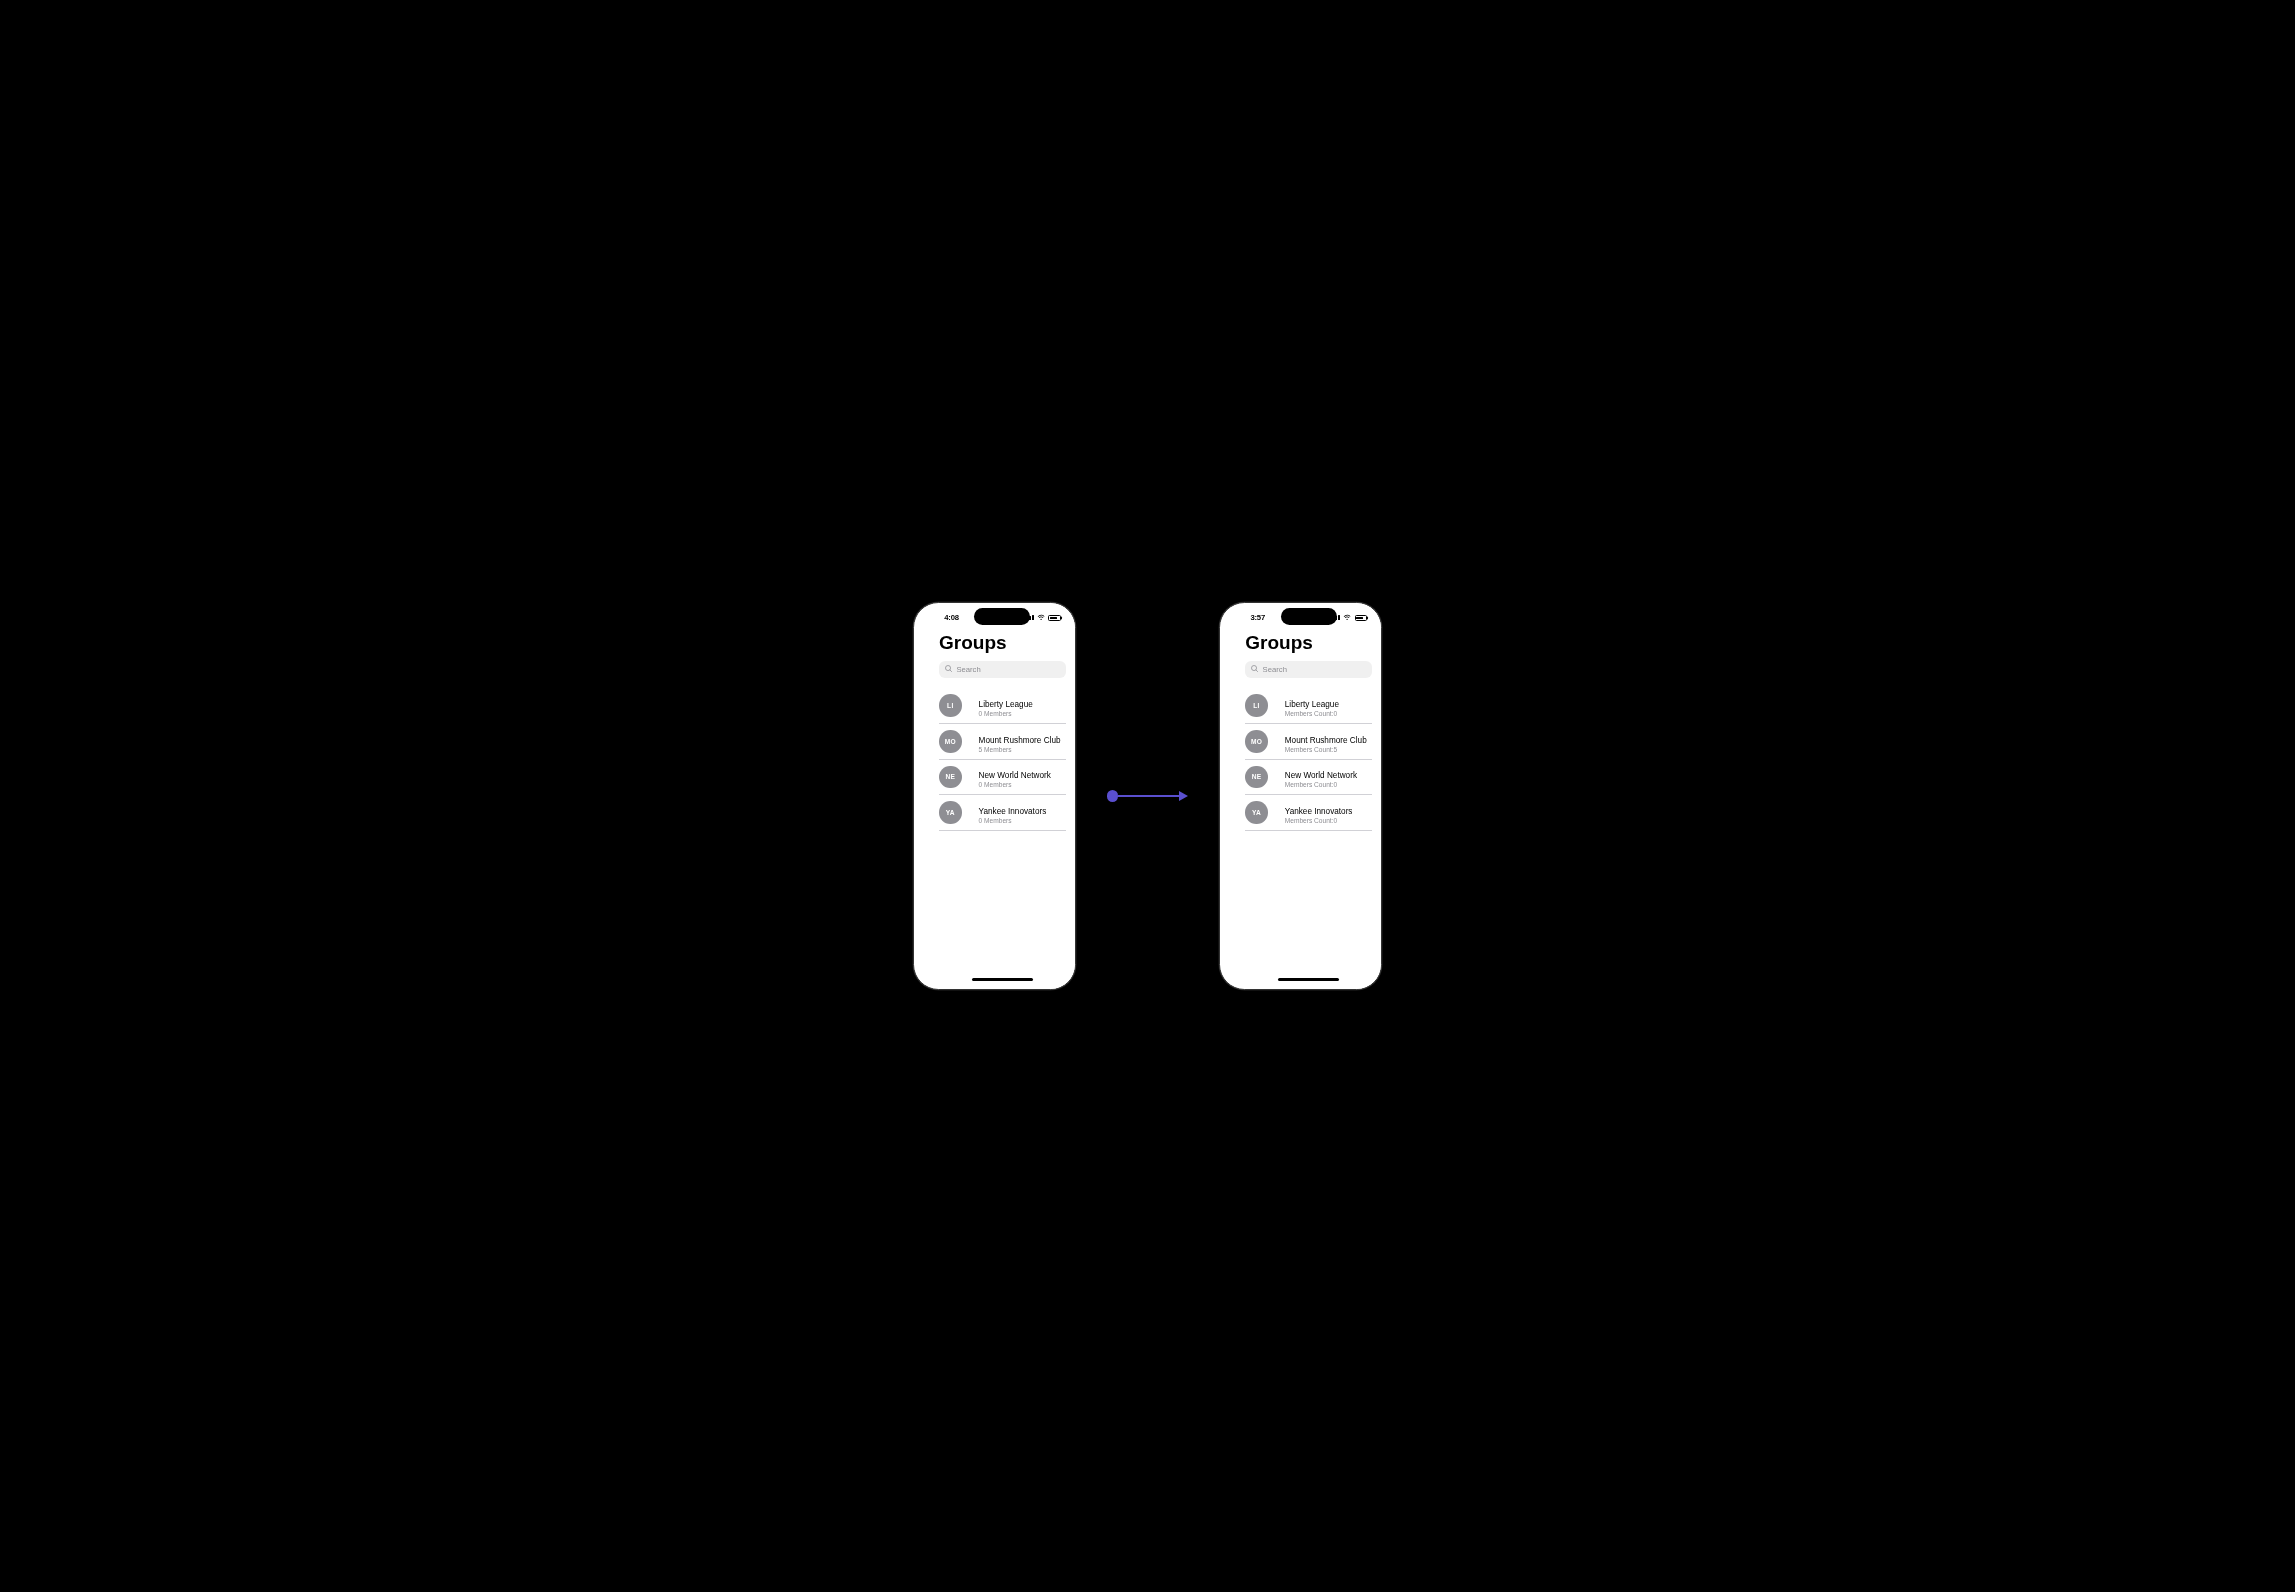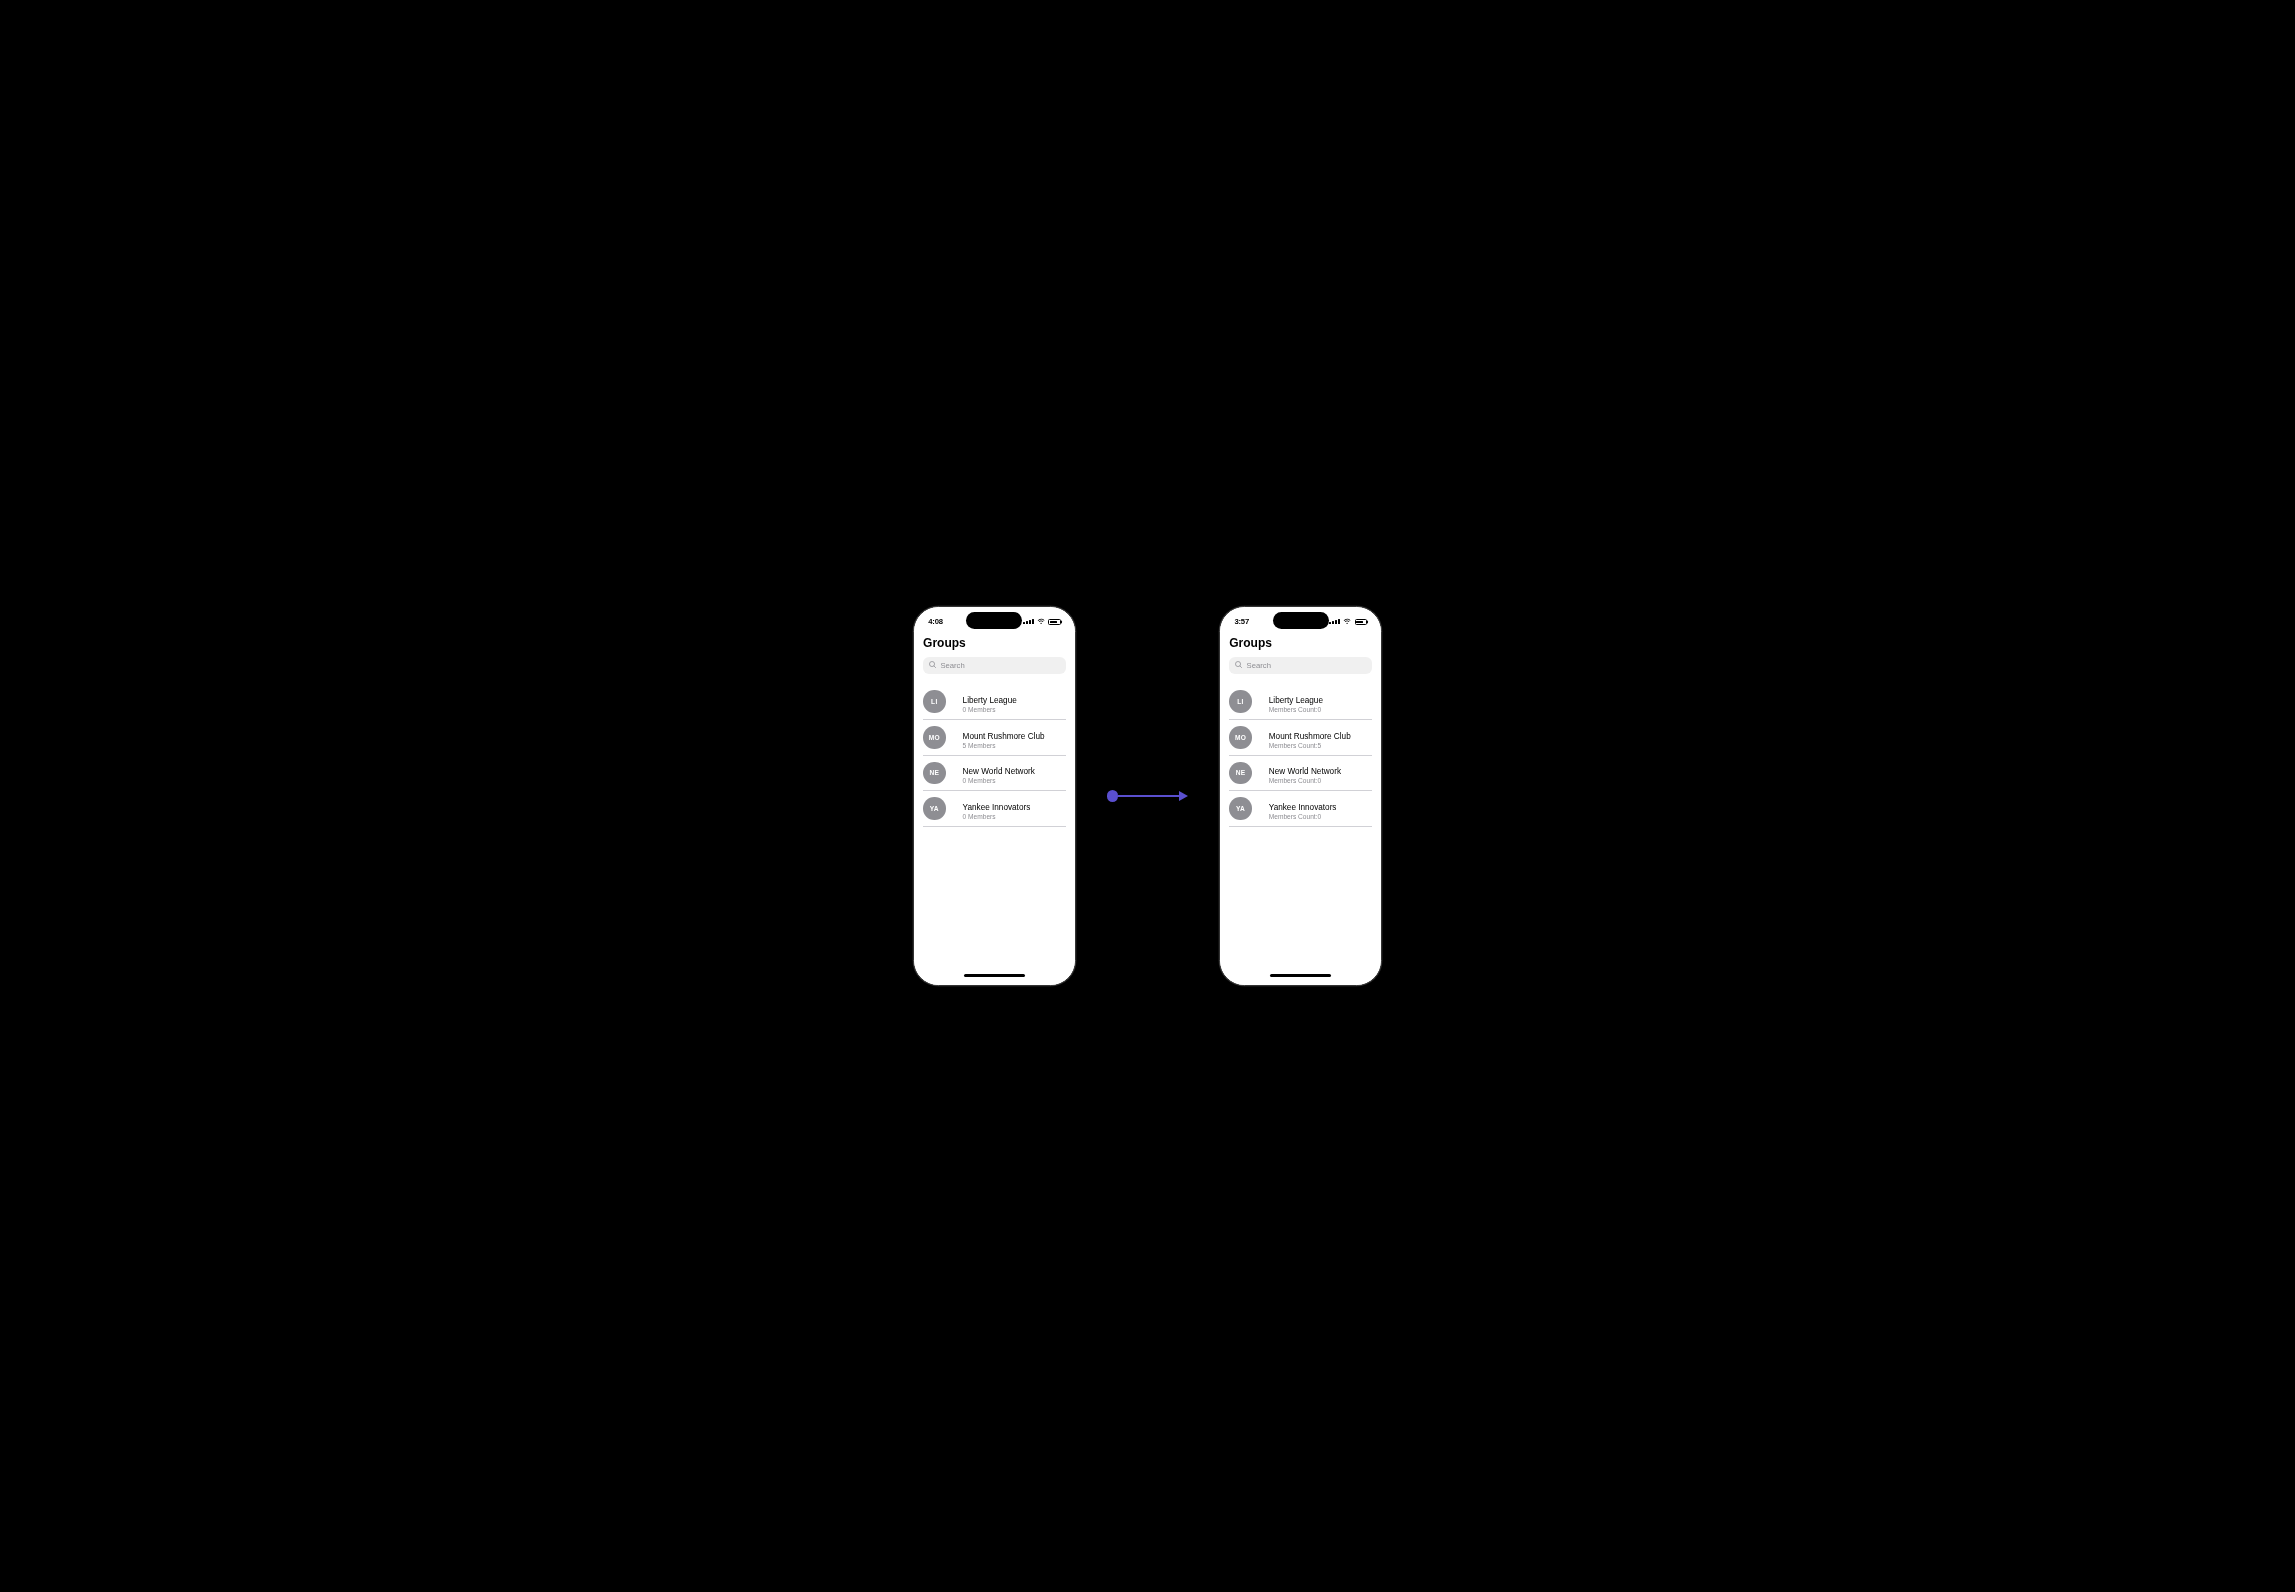--- a/index.html
+++ b/index.html
@@ -25,20 +25,21 @@
       overflow: hidden;
       position: relative;
       padding: 0;
       box-shadow: 0 0 0 0.5px #222;
     }
     .phone-inner {
       background: #fff;
       border-radius: 24.5px;
       overflow: hidden;
       min-height: 347px;
+      margin-left: 16px;
     }
     
     .status-bar {
       display: flex;
       justify-content: space-between;
       align-items: center;
       padding: 7.1px 14.3px 4.1px 14.3px;
       position: relative;
       height: 26.5px;
     }
@@ -102,21 +103,21 @@
       background: #000;
       height: 100%;
       width: 75%;
       border-radius: 0.5px;
     }
     
     .app-content {
       padding: 0 9.2px;
     }
     .page-title {
-      font-size: 12px;
+      font-size: 19px;
       font-weight: 700;
       color: #000;
       margin-bottom: 7.1px;
       margin-top: 2px;
     }
     .search-bar {
       background: #f0f0f0;
       border-radius: 6.1px;
       display: flex;
       align-items: center;

